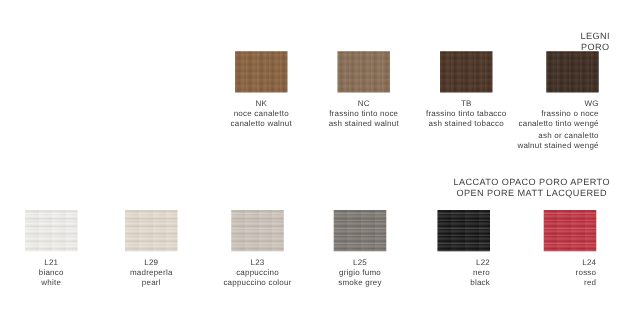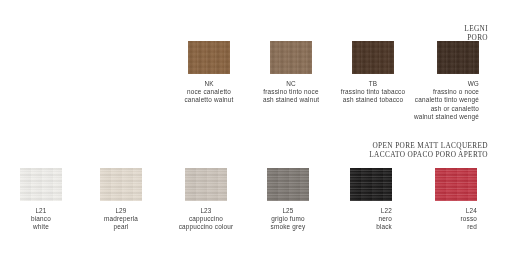--- a/index.html
+++ b/index.html
@@ -13,27 +13,26 @@
     height: 260px;
     background: #ffffff;
     font-family: "Liberation Sans", sans-serif;
     overflow: hidden;
   }
 
   
   .section-head {
     position: absolute;
     right: 22px;
-    text-align: right;
+    text-align: center;
     color: #3c3c3c;
     font-size: 7.3px;
     line-height: 9.2px;
     letter-spacing: 0.35px;
     white-space: nowrap;
-    font-family: Liberation Serif, serif;
   }
   #head-woods { top: 24px; }
   #head-lacquer { top: 141px; }
 
   
   .row {
     position: absolute;
     left: 0;
     width: 510px;
     height: 0;
@@ -151,22 +150,22 @@
         <span class="it">frassino o noce</span>
         <span class="it">canaletto tinto wengé</span>
         <span class="en">ash or canaletto</span>
         <span class="en">walnut stained wengé</span>
       </div>
     </div>
 
   </div>
 
   <div id="head-lacquer" class="section-head">
+    <div>LACCATO OPACO PORO APERTO</div>
     <div>OPEN PORE MATT LACQUERED</div>
-    <div>LACCATO OPACO PORO APERTO</div>
   </div>
 
   <div id="row-lacquer" class="row">
 
     <div class="cell" style="left:20px">
       <span class="swatch grain-h" style="background-color: rgb(243, 242, 238);"></span>
       <div class="caption cap-center">
         <span class="code">L21</span>
         <span class="it">bianco</span>
         <span class="en">white</span>

